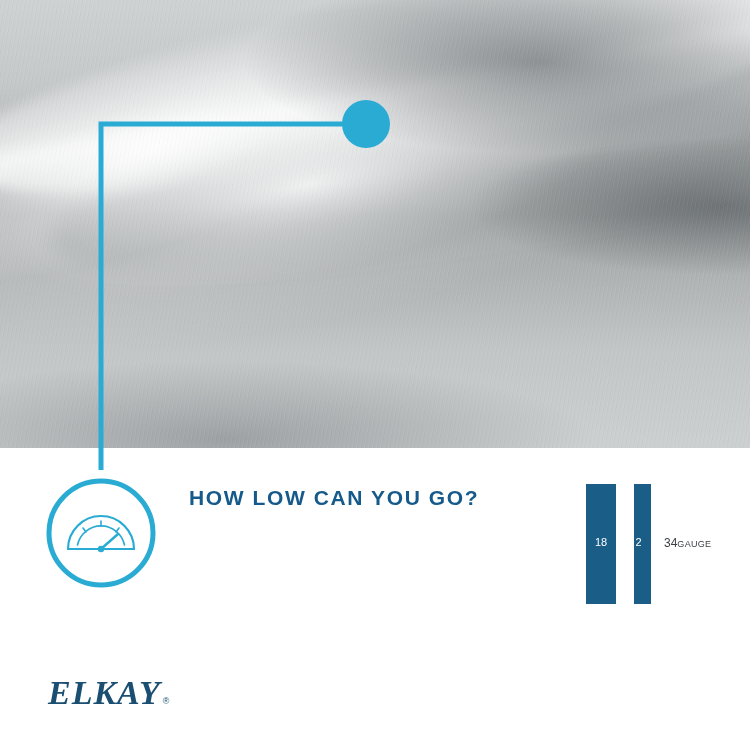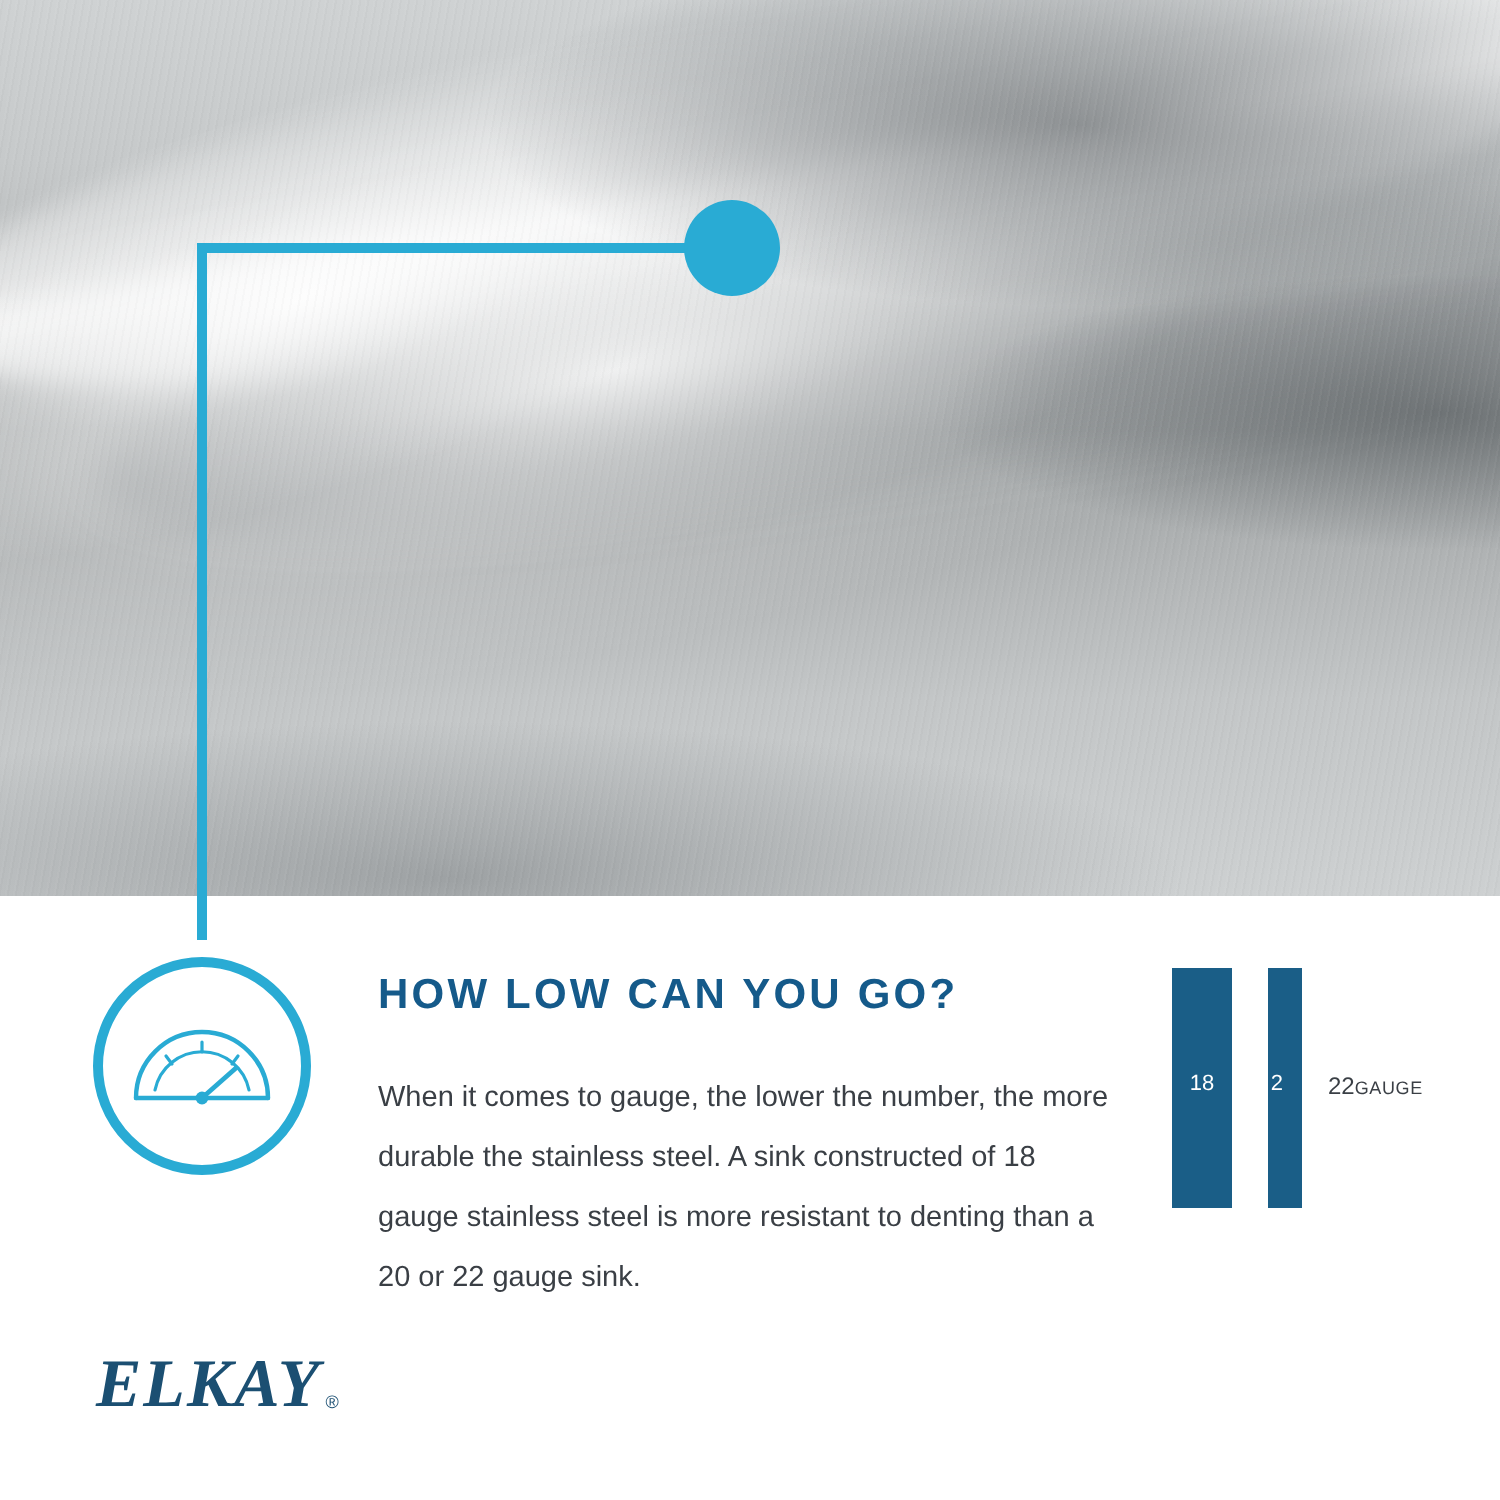--- a/index.html
+++ b/index.html
@@ -265,32 +265,31 @@
       <line x1="83" y1="528" x2="86" y2="532" stroke-width="1.6"></line>
       <line x1="101" y1="521" x2="101" y2="526" stroke-width="1.6"></line>
       <line x1="119" y1="528" x2="116" y2="532" stroke-width="1.6"></line>
       <path d="M101 549 L118 534" stroke-width="2.4"></path>
       <circle cx="101" cy="549" r="3.2" fill="#29ABD4" stroke="none"></circle>
     </g>
   </svg>
 
   <div id="headline">HOW LOW CAN YOU GO?</div>
 
-  <div id="body-copy">When it comes to gauge, the lower the number, the more durable the stainless steel. A sink constructed of 18 gauge stainless steel is more resistant to denting than a 20 or 22 gauge sink.</div>
 
   <div id="gauge-group">
     <div class="gauge-bar" style="left:0px; width:20px; height:120px;padding-left:10px;">
       <div class="gauge-label" style="top:52px;">18</div>
     </div>
     <div class="gauge-bar" style="left:48px; width:15px; height:120px;">
       <div class="gauge-label" style="top:52px;">20</div>
     </div>
     <div class="gauge-bar" style="left:55px; width:10px; height:120px;"></div>
     <div class="gauge-label-outside">
-      <span>22</span><span class="small">GAUGE</span>
+      <span>34</span><span class="small">GAUGE</span>
     </div>
   </div>
 
   <div id="logo">
     <span id="logo-text">ELKAY</span>
     <span id="logo-reg">®</span>
   </div>
 
 </div>
 

